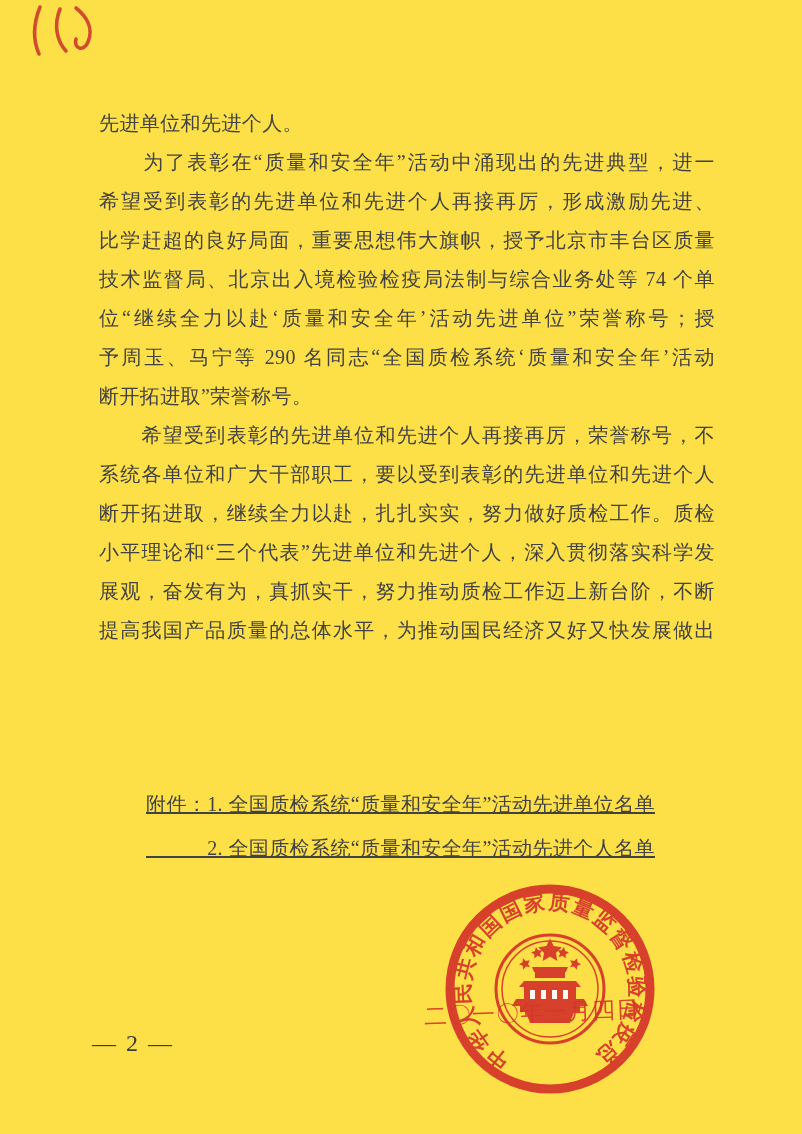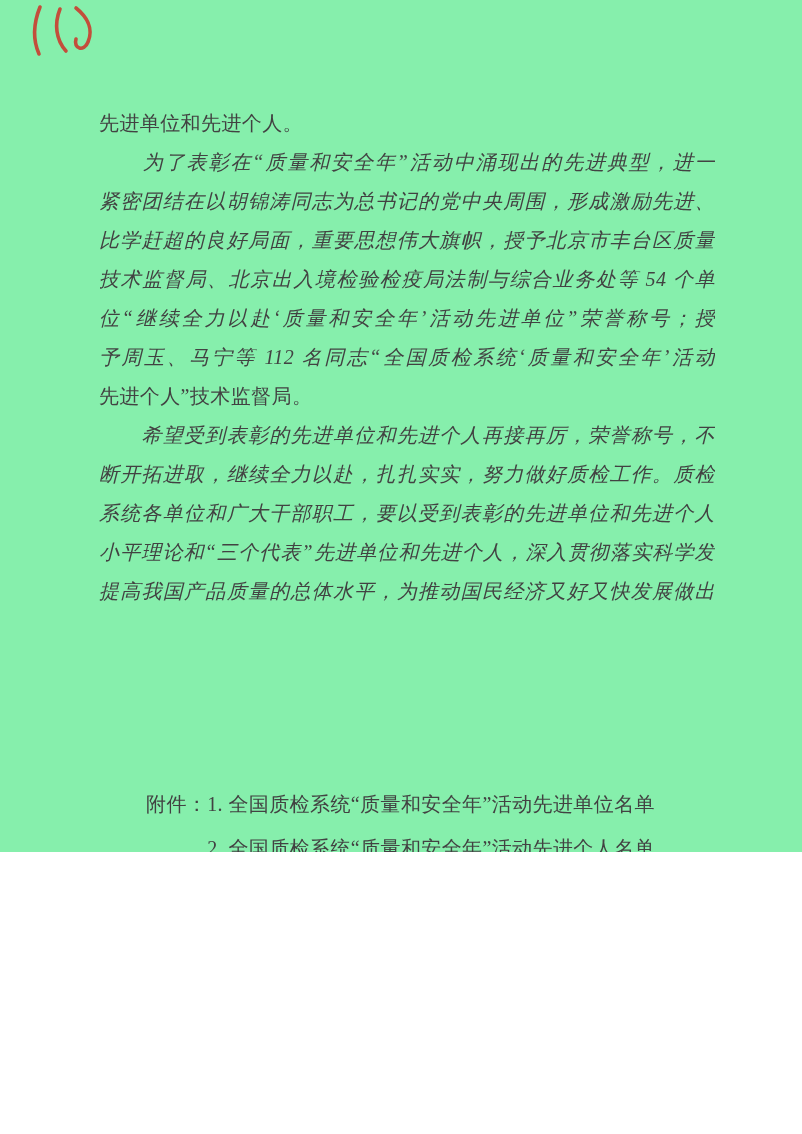--- a/index.html
+++ b/index.html
@@ -1,19 +1,19 @@
 <!DOCTYPE html>
 <html><head>
 <meta charset="utf-8">
 <style>
   html,body{margin:0;padding:0;}
   .page{
     position:relative;
-    width:802px;height:852px;
-    background:#86efac;
+    width:802px;height:1134px;
+    background:#fde047;
     overflow:hidden;
     font-family:"Liberation Serif","DejaVu Serif",serif;
   }
   
   .doc-body{
     position:absolute;
     left:99px;top:104px;width:616px;
     font-size:20px;
     line-height:39px;
     color:#424242;
@@ -24,32 +24,31 @@
     white-space:nowrap;
     text-align:left;
   }
   .doc-line.fill{
     white-space:normal;
     text-align:justify;
     text-align-last:justify;
     text-justify:inter-character;
     overflow:hidden;
     height:39px;
-    font-style:italic;
   }
   
   .attachments{
     position:absolute;
     left:146px;top:782px;width:560px;
     font-size:20px;
     line-height:44px;
     color:#424242;
     letter-spacing:0.4px;
   }
-  .attachment-line{white-space:nowrap;}
+  .attachment-line{white-space:nowrap;text-decoration:underline;}
   
   .seal{
     position:absolute;
     left:440px;top:877px;
     width:220px;height:220px;
   }
   .seal svg{display:block;}
   .seal-date{
     position:absolute;
     left:424px;top:997px;
@@ -87,30 +86,31 @@
       <path d="M 22 7 C 16 22, 14 38, 21 54"></path>
       <path d="M 42 9 C 36 24, 38 40, 48 51"></path>
       <path d="M 58 8 C 68 16, 76 28, 70 42 C 66 52, 55 49, 58 39"></path>
     </g>
   </svg>
 
   <div class="doc-body">
 
   <div class="doc-line">先进单位和先进个人。</div>
       <div class="doc-line fill">　　为了表彰在“质量和安全年”活动中涌现出的先进典型，进一</div>
-      <div class="doc-line fill">紧密团结在以胡锦涛同志为总书记的党中央周围，形成激励先进、</div>
+      <div class="doc-line fill">希望受到表彰的先进单位和先进个人再接再厉，形成激励先进、</div>
       <div class="doc-line fill">比学赶超的良好局面，重要思想伟大旗帜，授予北京市丰台区质量</div>
-      <div class="doc-line fill">技术监督局、北京出入境检验检疫局法制与综合业务处等 54 个单</div>
+      <div class="doc-line fill">技术监督局、北京出入境检验检疫局法制与综合业务处等 74 个单</div>
       <div class="doc-line fill">位“继续全力以赴‘质量和安全年’活动先进单位”荣誉称号；授</div>
-      <div class="doc-line fill">予周玉、马宁等 112 名同志“全国质检系统‘质量和安全年’活动</div>
-      <div class="doc-line">先进个人”技术监督局。</div>
+      <div class="doc-line fill">予周玉、马宁等 290 名同志“全国质检系统‘质量和安全年’活动</div>
+      <div class="doc-line">断开拓进取”荣誉称号。</div>
       <div class="doc-line fill">　　希望受到表彰的先进单位和先进个人再接再厉，荣誉称号，不</div>
+      <div class="doc-line fill">系统各单位和广大干部职工，要以受到表彰的先进单位和先进个人</div>
       <div class="doc-line fill">断开拓进取，继续全力以赴，扎扎实实，努力做好质检工作。质检</div>
-      <div class="doc-line fill">系统各单位和广大干部职工，要以受到表彰的先进单位和先进个人</div>
       <div class="doc-line fill">小平理论和“三个代表”先进单位和先进个人，深入贯彻落实科学发</div>
+      <div class="doc-line fill">展观，奋发有为，真抓实干，努力推动质检工作迈上新台阶，不断</div>
       <div class="doc-line fill">提高我国产品质量的总体水平，为推动国民经济又好又快发展做出</div>
     </div>
 
   <div class="attachments">
 
   <div class="attachment-line">附件：1. 全国质检系统“质量和安全年”活动先进单位名单</div>
       <div class="attachment-line">　　　2. 全国质检系统“质量和安全年”活动先进个人名单</div>
     </div>
 
   <div class="seal">

